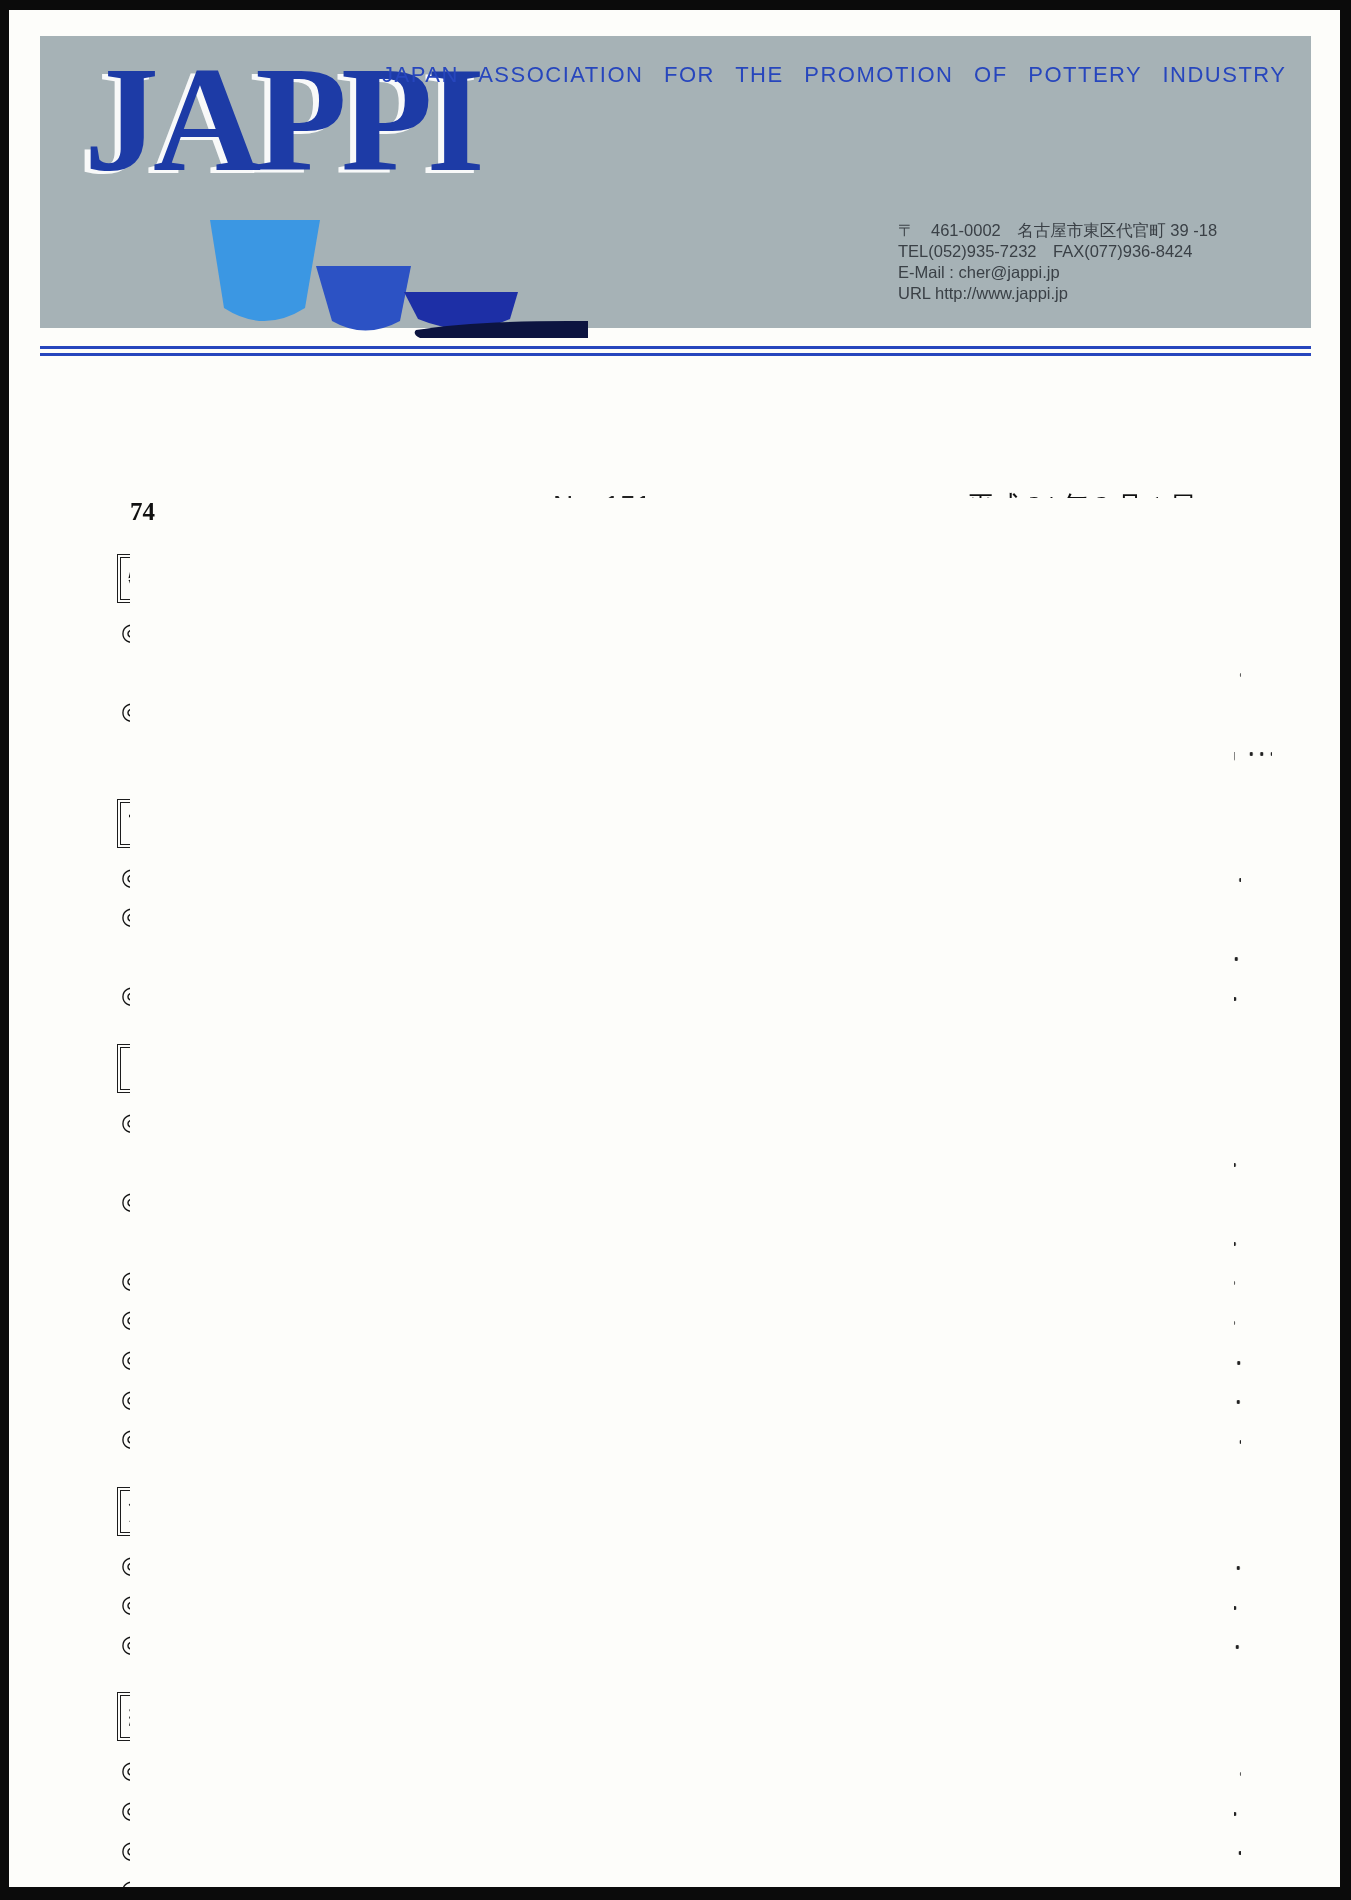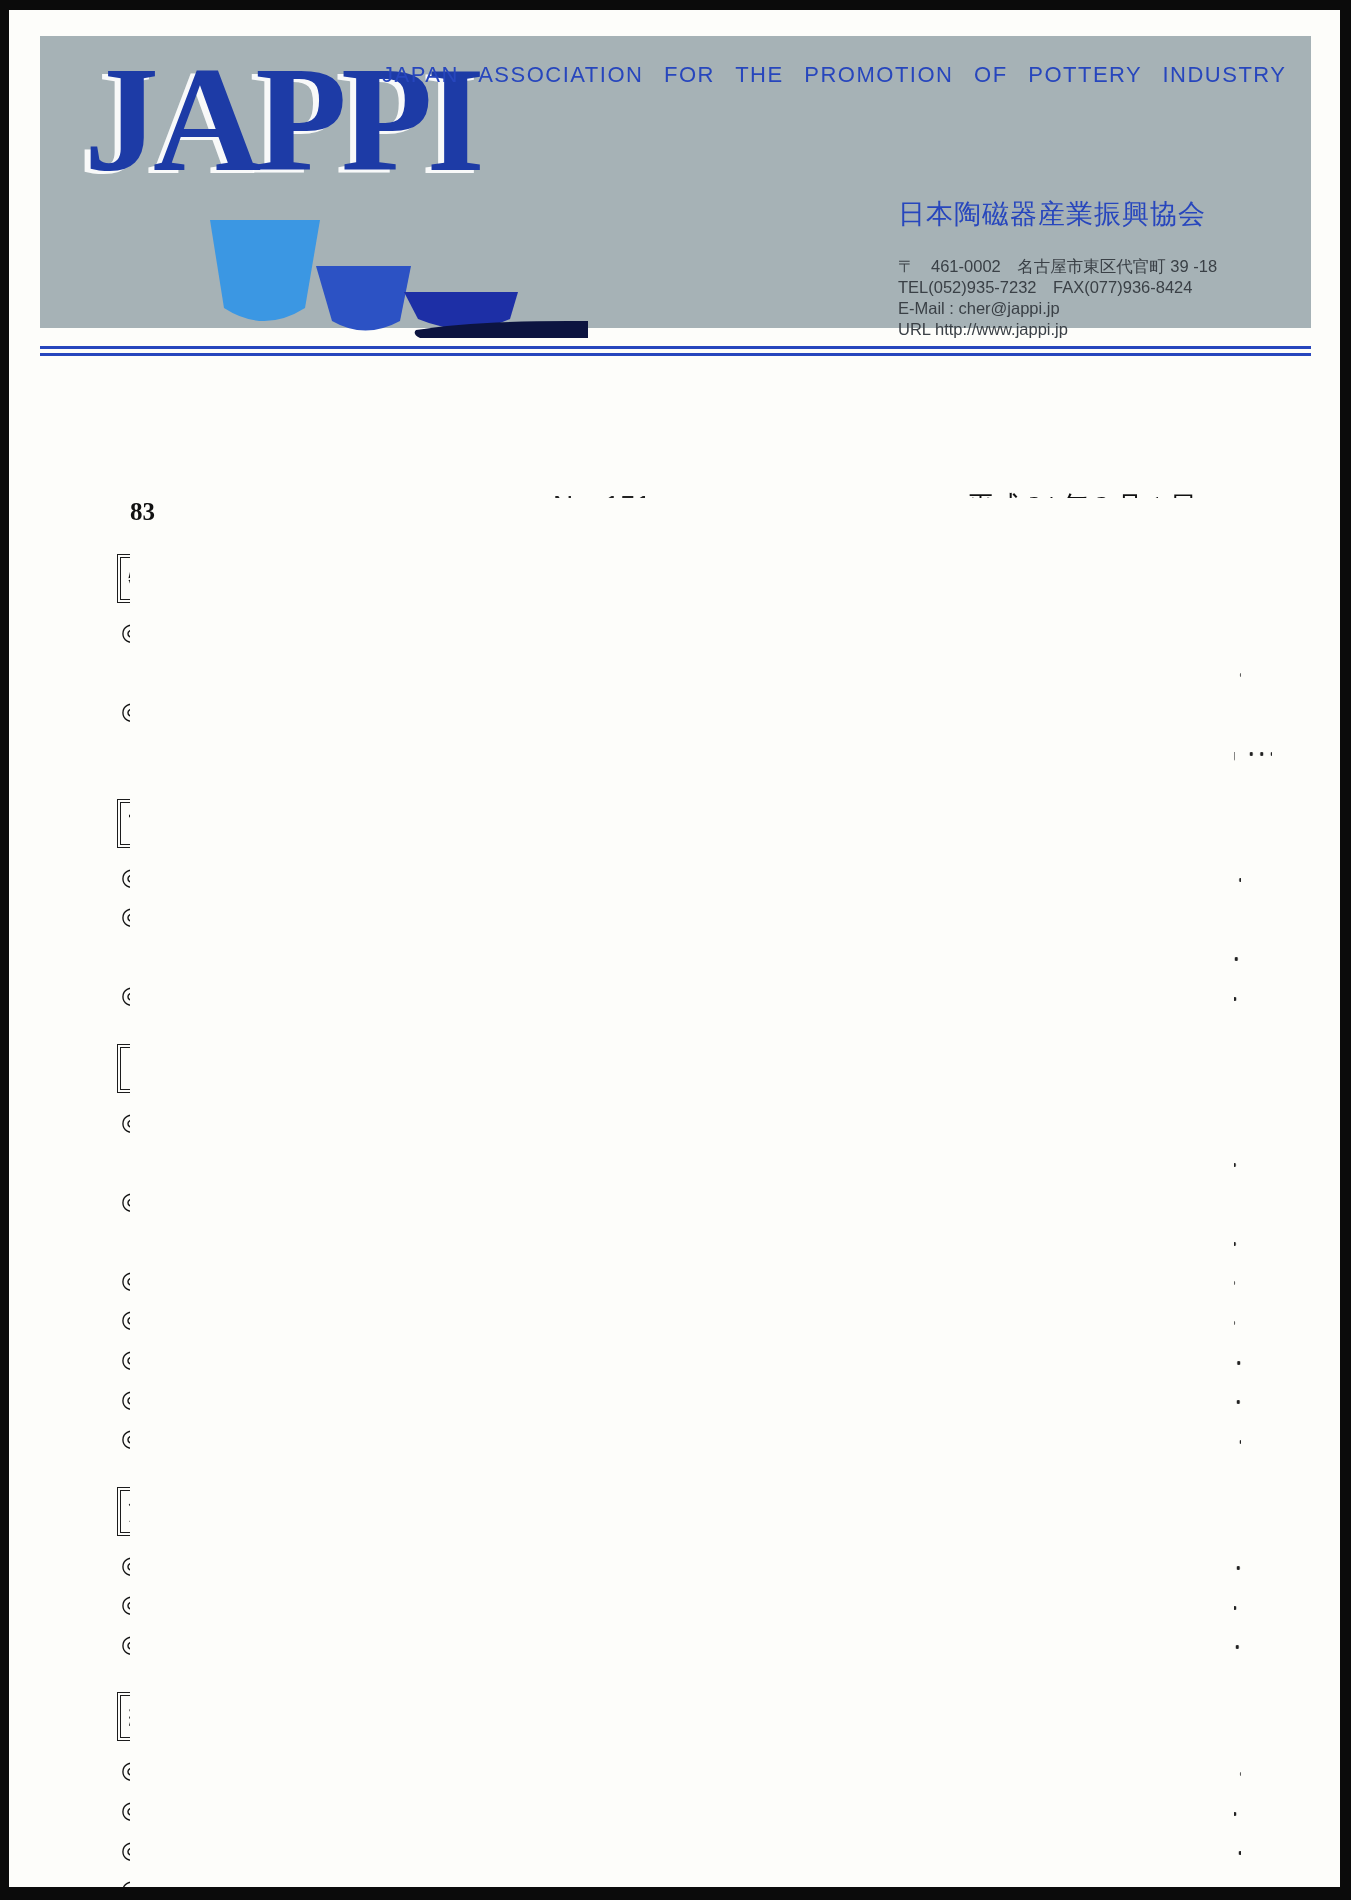--- a/index.html
+++ b/index.html
@@ -57,21 +57,20 @@
 </head>
 <body>
 
 <div class="page">
 
   <div class="band">
     <div class="brand">JAPPI</div>
     <div class="tagline">JAPAN ASSOCIATION FOR THE PROMOTION OF POTTERY INDUSTRY</div>
 
     <div class="org-block">
-      <div class="org-name">日本陶磁器産業振興協会</div>
       <div class="org-addr">
         <div>〒　461-0002　名古屋市東区代官町 39 -18</div>
         <div>TEL(052)935-7232　FAX(077)936-8424</div>
         <div>E-Mail : cher@jappi.jp</div>
         <div>URL  http://www.jappi.jp</div>
       </div>
     </div>
 
     <svg class="logo" width="420" height="122" viewBox="0 0 420 122">
       <path d="M42 2 H152 L137 90 Q96 116 56 90 Z" fill="var(--logo1)"></path>
@@ -193,18 +192,18 @@
             <span class="page">43</span>
           </div><div class="toc-line">
             <span class="bullet">◎</span>
             <span class="txt">「平成 23 年 11 月食器・ノベルティ輸出統計」及び「同輸入統計」</span>
             <span class="dots"></span>
             <span class="page">44/45</span>
           </div><div class="toc-line">
             <span class="bullet">◎</span>
             <span class="txt">「主要国からの食器類輸入推移 2004 年~2011 年（11 月）」</span>
             <span class="dots"></span>
-            <span class="page">83</span>
+            <span class="page">74</span>
           </div></section>
       </div>
   </div>
 
 </div>
 
 </body></html>

